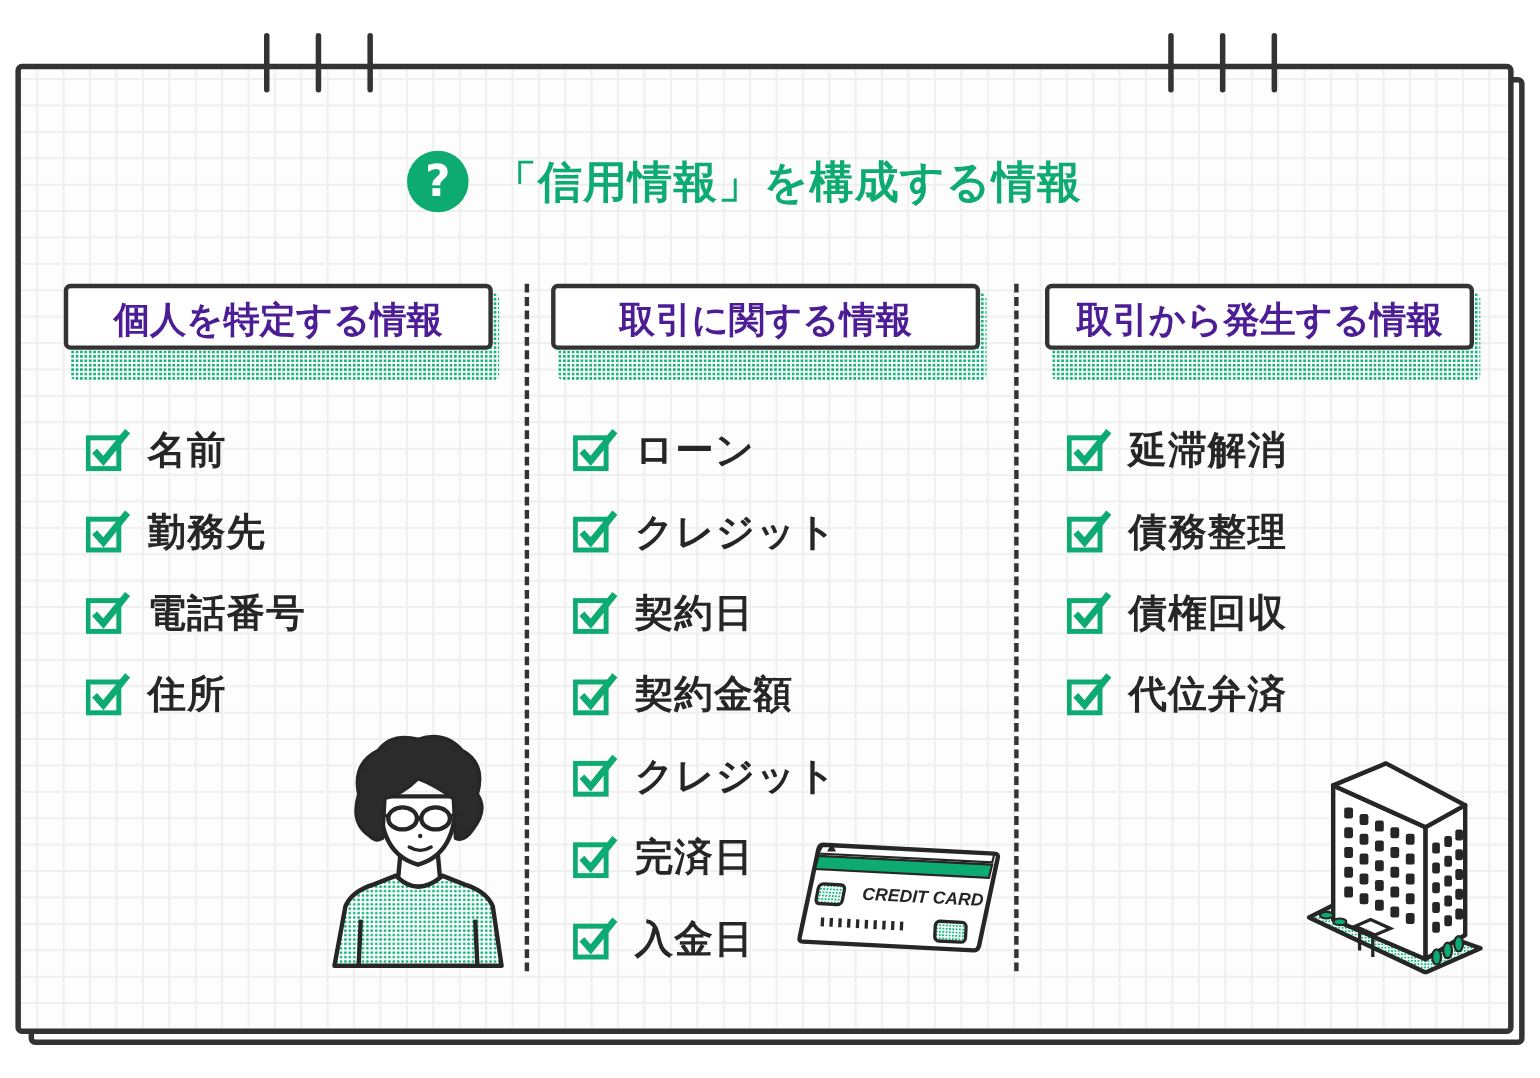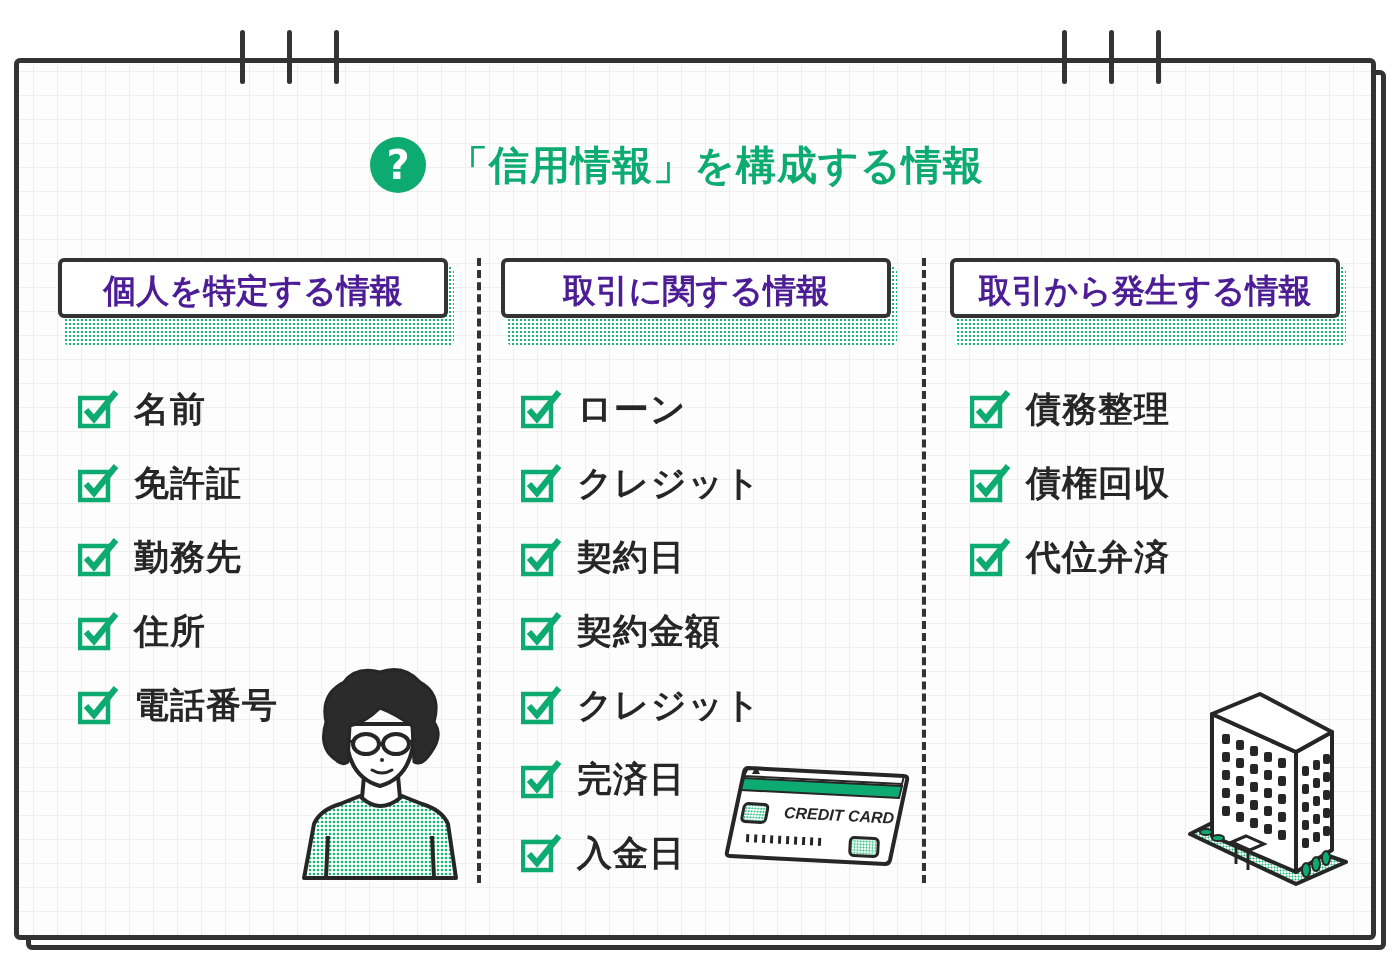--- a/index.html
+++ b/index.html
@@ -114,43 +114,36 @@
         <rect x="2" y="10" width="28" height="28" fill="none" stroke="#0dab72" stroke-width="4.5"></rect>
         <path d="M8 22 L16 31 L38 4" fill="none" stroke="#0dab72" stroke-width="6" stroke-linejoin="miter"></path>
       </svg>
     <span class="item-label">名前</span>
   </div>
   <div class="item">
     <svg class="check" viewBox="0 0 42 42">
         <rect x="2" y="10" width="28" height="28" fill="none" stroke="#0dab72" stroke-width="4.5"></rect>
         <path d="M8 22 L16 31 L38 4" fill="none" stroke="#0dab72" stroke-width="6"></path>
       </svg>
-    <span class="item-label">免許証</span>
-  </div>
-  <div class="item">
-    <svg class="check" viewBox="0 0 42 42">
-        <rect x="2" y="10" width="28" height="28" fill="none" stroke="#0dab72" stroke-width="4.5"></rect>
-        <path d="M8 22 L16 31 L38 4" fill="none" stroke="#0dab72" stroke-width="6"></path>
-      </svg>
     <span class="item-label">勤務先</span>
   </div>
   <div class="item">
     <svg class="check" viewBox="0 0 42 42">
         <rect x="2" y="10" width="28" height="28" fill="none" stroke="#0dab72" stroke-width="4.5"></rect>
         <path d="M8 22 L16 31 L38 4" fill="none" stroke="#0dab72" stroke-width="6"></path>
       </svg>
+    <span class="item-label">電話番号</span>
+  </div>
+  <div class="item">
+    <svg class="check" viewBox="0 0 42 42">
+        <rect x="2" y="10" width="28" height="28" fill="none" stroke="#0dab72" stroke-width="4.5"></rect>
+        <path d="M8 22 L16 31 L38 4" fill="none" stroke="#0dab72" stroke-width="6"></path>
+      </svg>
     <span class="item-label">住所</span>
   </div>
-  <div class="item">
-    <svg class="check" viewBox="0 0 42 42">
-        <rect x="2" y="10" width="28" height="28" fill="none" stroke="#0dab72" stroke-width="4.5"></rect>
-        <path d="M8 22 L16 31 L38 4" fill="none" stroke="#0dab72" stroke-width="6"></path>
-      </svg>
-    <span class="item-label">電話番号</span>
-  </div>
 </div>
 
 <div class="list" style="left:521px">
   <div class="item">
     <svg class="check" viewBox="0 0 42 42">
         <rect x="2" y="10" width="28" height="28" fill="none" stroke="#0dab72" stroke-width="4.5"></rect>
         <path d="M8 22 L16 31 L38 4" fill="none" stroke="#0dab72" stroke-width="6"></path>
       </svg>
     <span class="item-label">ローン</span>
   </div>
@@ -192,20 +185,27 @@
   <div class="item">
     <svg class="check" viewBox="0 0 42 42">
         <rect x="2" y="10" width="28" height="28" fill="none" stroke="#0dab72" stroke-width="4.5"></rect>
         <path d="M8 22 L16 31 L38 4" fill="none" stroke="#0dab72" stroke-width="6"></path>
       </svg>
     <span class="item-label">入金日</span>
   </div>
 </div>
 
 <div class="list" style="left:970px">
+  <div class="item">
+    <svg class="check" viewBox="0 0 42 42">
+        <rect x="2" y="10" width="28" height="28" fill="none" stroke="#0dab72" stroke-width="4.5"></rect>
+        <path d="M8 22 L16 31 L38 4" fill="none" stroke="#0dab72" stroke-width="6"></path>
+      </svg>
+    <span class="item-label">延滞解消</span>
+  </div>
   <div class="item">
     <svg class="check" viewBox="0 0 42 42">
         <rect x="2" y="10" width="28" height="28" fill="none" stroke="#0dab72" stroke-width="4.5"></rect>
         <path d="M8 22 L16 31 L38 4" fill="none" stroke="#0dab72" stroke-width="6"></path>
       </svg>
     <span class="item-label">債務整理</span>
   </div>
   <div class="item">
     <svg class="check" viewBox="0 0 42 42">
         <rect x="2" y="10" width="28" height="28" fill="none" stroke="#0dab72" stroke-width="4.5"></rect>

